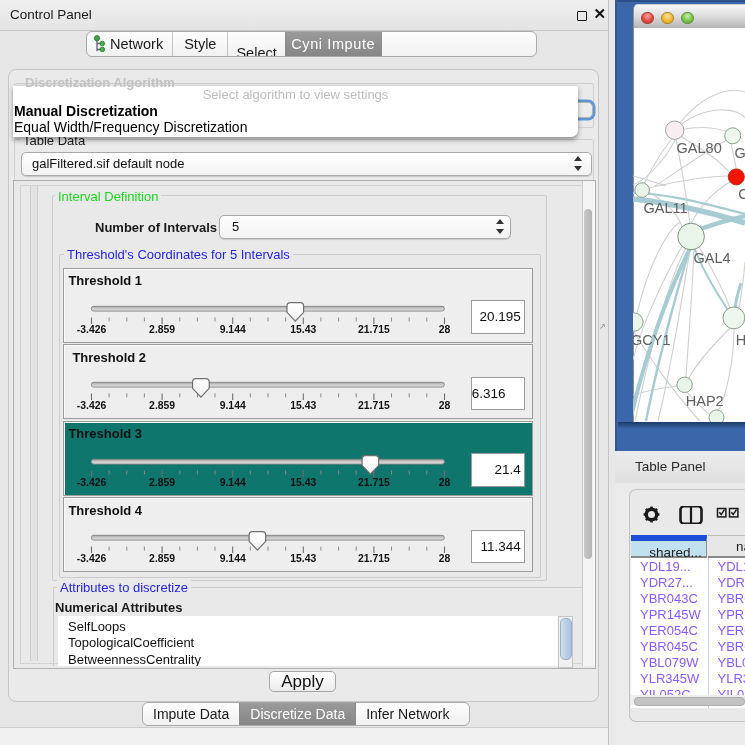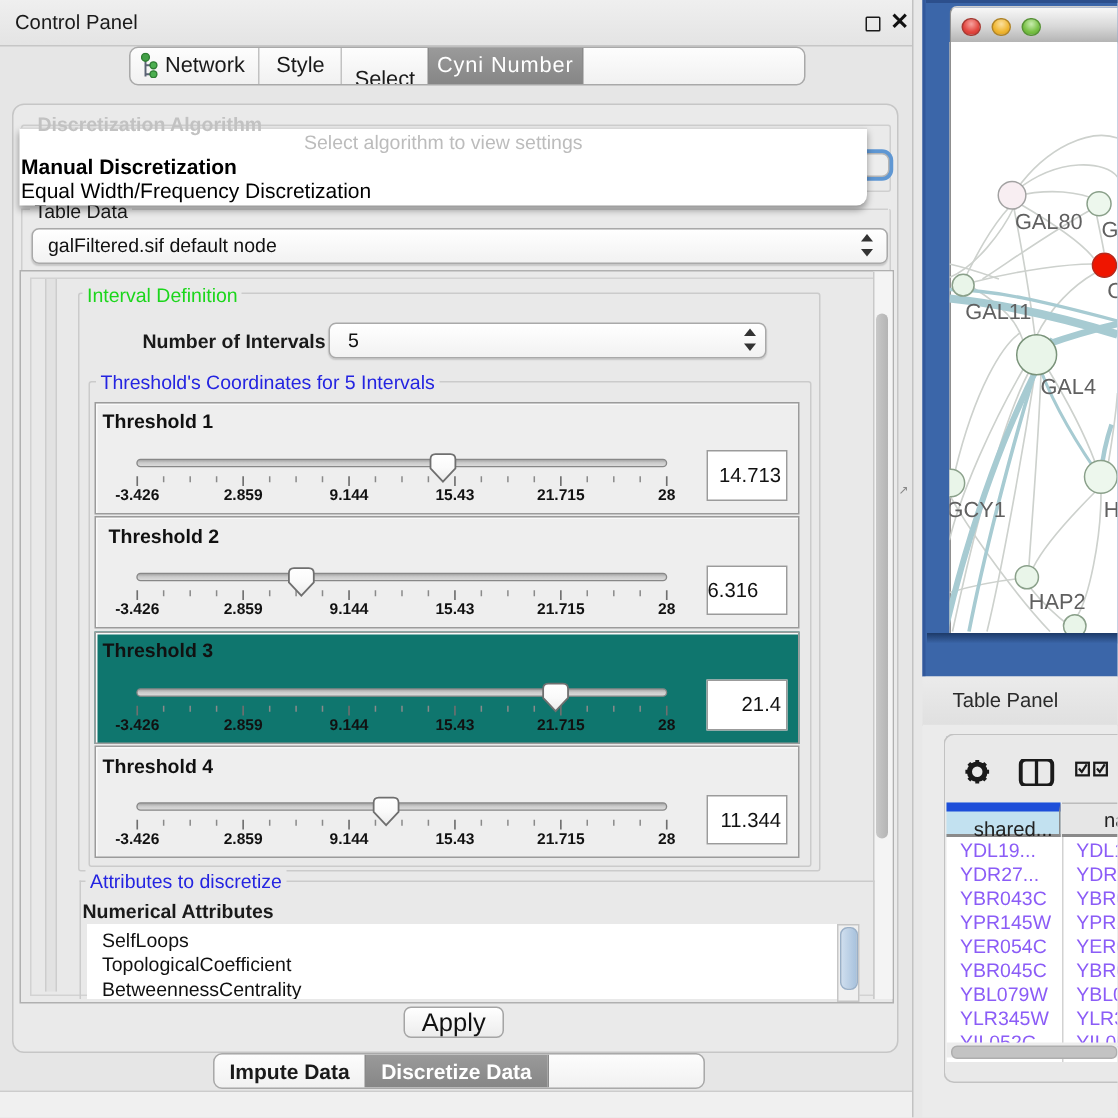--- a/index.html
+++ b/index.html
@@ -26,21 +26,21 @@
     </svg>
     <span style="font-size:14.5px;color:#1a1a1a;">Network</span>
   </div>
   <div style="height:100%;display:flex;align-items:center;padding:0 11px;border-right:1px solid #c2c2c2;">
       <span style="font-size:14.5px;color:#1a1a1a;">Style</span>
     </div>
   <div style="height:100%;display:flex;align-items:center;padding:0 8px;margin-top:19px;">
       <span style="font-size:14.5px;color:#1a1a1a;">Select</span>
     </div>
   <div style="height:100%;display:flex;align-items:center;padding:0 5.5px;background:linear-gradient(#9a9a9a,#868686);border-left:1px solid #8a8a8a;border-right:1px solid #8a8a8a;">
-      <span style="font-size:14.5px;color:#fff;letter-spacing:0.6px;">Cyni Number</span>
+      <span style="font-size:14.5px;color:#fff;letter-spacing:0.6px;">Cyni Impute</span>
     </div>
 </div>
 
 <div class="abs" style="left:8px;top:69px;width:589px;height:631px;background:#eaeaea;border:1px solid #c6c6c6;border-radius:8px;"></div>
 
 <div class="abs" style="left:14px;top:83px;width:578px;height:43px;border:1px solid #cfcfcf;border-radius:2px;"></div>
 
 <div class="abs" style="left:565px;top:101.5px;width:26px;height:14px;border-radius:5px;background:#ededed;border:1px solid #b5b5b5;box-shadow:0 0 0 2.5px #5f97d3;"></div>
 
 <div class="abs" style="left:13px;top:85px;width:565px;height:50.5px;background:#ffffff;border-radius:0 0 7px 0;box-shadow:0 3px 5px rgba(0,0,0,0.38);border-top:1px solid #d8d8d8;z-index:5;"></div>
@@ -122,21 +122,21 @@
       <line x1="362.8" y1="48.5" x2="362.8" y2="52.5" stroke="#8a8a8a" stroke-width="1"></line>
       <line x1="380.5" y1="48.5" x2="380.5" y2="55" stroke="#6f6f6f" stroke-width="1.1"></line>
       <text x="27.5" y="64.5" text-anchor="middle" font-size="10.4" font-weight="bold" fill="#111" font-family="Liberation Sans, sans-serif">-3.426</text>
       <text x="98.1" y="64.5" text-anchor="middle" font-size="10.4" font-weight="bold" fill="#111" font-family="Liberation Sans, sans-serif">2.859</text>
       <text x="168.7" y="64.5" text-anchor="middle" font-size="10.4" font-weight="bold" fill="#111" font-family="Liberation Sans, sans-serif">9.144</text>
       <text x="239.3" y="64.5" text-anchor="middle" font-size="10.4" font-weight="bold" fill="#111" font-family="Liberation Sans, sans-serif">15.43</text>
       <text x="309.9" y="64.5" text-anchor="middle" font-size="10.4" font-weight="bold" fill="#111" font-family="Liberation Sans, sans-serif">21.715</text>
       <text x="380.5" y="64.5" text-anchor="middle" font-size="10.4" font-weight="bold" fill="#111" font-family="Liberation Sans, sans-serif">28</text>
       <path d="M 223.0 43.3 L 223.0 37.1 Q 223.0 33.7 226.4 33.7 L 236.2 33.7 Q 239.6 33.7 239.6 37.1 L 239.6 43.3 L 231.3 52.1 Z" fill="url(#thm)" stroke="#6f6f6f" stroke-width="1.2"></path>
     </svg>
-    <div style="position:absolute;left:406.3px;top:31.5px;width:49px;height:31.5px;background:#fff;border:1px solid #9b9b9b;font-size:13.5px;color:#111;text-align:right;line-height:31.5px;padding-right:3px;box-sizing:content-box;">14.713</div>
+    <div style="position:absolute;left:406.3px;top:31.5px;width:49px;height:31.5px;background:#fff;border:1px solid #9b9b9b;font-size:13.5px;color:#111;text-align:right;line-height:31.5px;padding-right:3px;box-sizing:content-box;">20.195</div>
   </div>
 <div class="abs" style="left:63.4px;top:344.0px;width:468.1px;height:73.0px;background:#eeeeee;border:1px solid #9b9b9b;box-shadow:inset 1px 1px 0 #fafafa;">
     <div style="position:absolute;left:8px;top:4.5px;font-size:13px;font-weight:bold;color:#111;">Threshold 2</div>
     <svg style="position:absolute;left:0;top:0;" width="468.1" height="73.0" viewBox="0 0 468.1 73.0">
       <rect x="27.3" y="37.3" width="353.09999999999997" height="4.8" rx="2.4" fill="url(#trk)" stroke="#878787" stroke-width="0.9"></rect>
       <line x1="27.5" y1="48.5" x2="27.5" y2="55" stroke="#6f6f6f" stroke-width="1.1"></line>
       <line x1="45.1" y1="48.5" x2="45.1" y2="52.5" stroke="#8a8a8a" stroke-width="1"></line>
       <line x1="62.8" y1="48.5" x2="62.8" y2="52.5" stroke="#8a8a8a" stroke-width="1"></line>
       <line x1="80.4" y1="48.5" x2="80.4" y2="52.5" stroke="#8a8a8a" stroke-width="1"></line>
       <line x1="98.1" y1="48.5" x2="98.1" y2="55" stroke="#6f6f6f" stroke-width="1.1"></line>
@@ -241,26 +241,29 @@
 <div class="abs" style="left:57px;top:580px;background:#e9e9e9;padding:0 3px;font-size:13px;color:#2424e0;z-index:2;">Attributes to discretize</div>
 <div class="abs" style="left:55px;top:600px;font-size:13px;font-weight:bold;color:#1a1a1a;">Numerical Attributes</div>
 <div class="abs" style="left:58px;top:616px;width:500px;height:50px;background:#ffffff;overflow:hidden;">
   <div style="font-size:13px;color:#111;padding:3px 0 0 10px;line-height:16.4px;">SelfLoops<br>TopologicalCoefficient<br>BetweennessCentrality</div>
 </div>
 <div class="abs" style="left:558px;top:616px;width:13px;height:50px;background:#f0f0f0;border:1px solid #c6c6c6;"></div>
 <div class="abs" style="left:559.5px;top:618px;width:10px;height:40px;background:linear-gradient(90deg,#cfdeee,#a8c2dd);border-radius:5px;border:1px solid #9ab0c8;"></div>
 
 <div class="abs" style="left:269px;top:670.5px;width:65px;height:19px;background:linear-gradient(#ffffff,#ececec);border:1px solid #a5a5a5;border-radius:5px;text-align:center;font-size:17px;color:#111;line-height:19px;">Apply</div>
 
-<div class="abs" style="left:142px;top:702px;width:326px;height:22px;background:linear-gradient(#fdfdfd,#f1f1f1);border:1px solid #a9a9a9;border-radius:6px;overflow:hidden;display:flex;align-items:center;font-weight:bold;">
+<div class="abs" style="left:142px;top:702px;width:326px;height:22px;background:linear-gradient(#fdfdfd,#f1f1f1);border:1px solid #a9a9a9;border-radius:6px;overflow:hidden;display:flex;align-items:center;">
   <div style="height:100%;display:flex;align-items:center;padding:0 10px;">
       <span style="font-size:14px;color:#1a1a1a;">Impute Data</span>
     </div>
   <div style="height:100%;display:flex;align-items:center;padding:0 10px;background:linear-gradient(#9a9a9a,#868686);border-left:1px solid #8a8a8a;border-right:1px solid #8a8a8a;">
       <span style="font-size:14px;color:#fff;">Discretize Data</span>
+    </div>
+  <div style="height:100%;display:flex;align-items:center;padding:0 10px;">
+      <span style="font-size:14px;color:#1a1a1a;">Infer Network</span>
     </div>
 </div>
 <div class="abs" style="left:0;top:727px;width:608px;height:18px;background:#f0f0f0;border-top:1px solid #cccccc;"></div>
 
 <div class="abs" style="left:608px;top:0;width:7px;height:745px;background:#e8e8e8;border-left:1px solid #c2c2c2;"></div>
 <div class="abs" style="left:599px;top:322px;font-size:8px;color:#888;">↗</div>
 
 <div class="abs" style="left:615px;top:0;width:130px;height:450.5px;background:#3b66a9;border-left:2.5px solid #32589b;box-shadow:inset 0 2px 0 #2c4f8c;"></div>
 
 <div class="abs" style="left:633px;top:4px;width:112px;height:23px;background:linear-gradient(#f8f8f8,#d8d8d8 55%,#b4b4b4);border-left:1px solid #8f8f8f;border-top:1px solid #cfcfcf;border-bottom:1px solid #777777;border-top-left-radius:5px;"></div>

